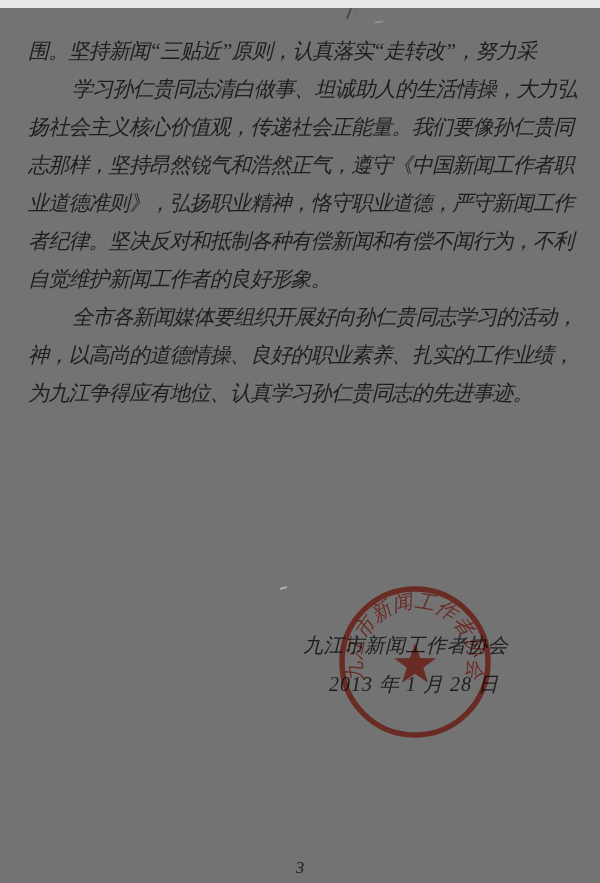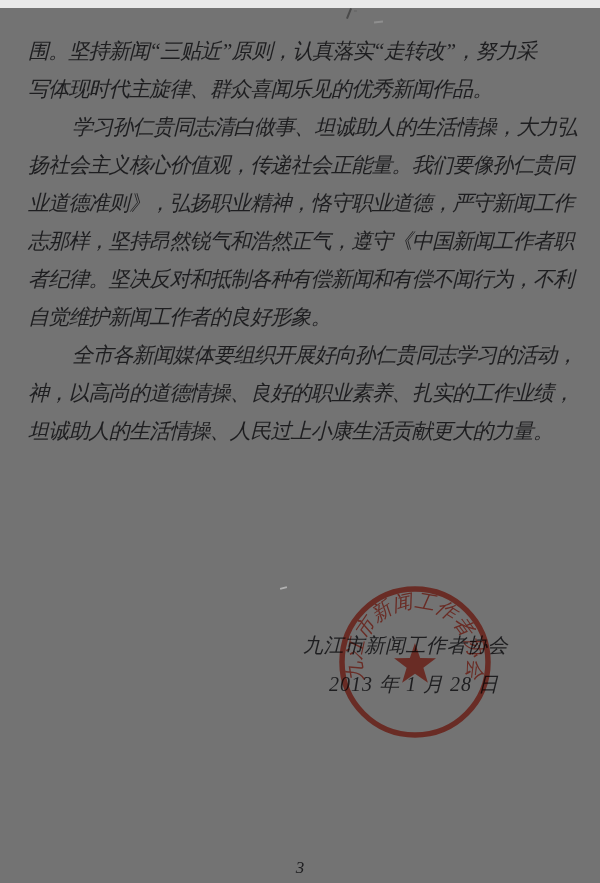--- a/index.html
+++ b/index.html
@@ -60,34 +60,33 @@
 <div class="page">
 
   <div class="artifact a1"></div>
   <div class="artifact a1b"></div>
   <div class="artifact a2"></div>
   <div class="artifact a3"></div>
 
   <div class="content">
     <div class="para">
       <div class="line">围。坚持新闻“三贴近”原则，认真落实“走转改”，努力采</div>
-      <div class="line">写体现时代主旋律、群众喜闻乐见的优秀新闻作品。</div>
     </div>
     <div class="para">
       <div class="line indent">学习孙仁贵同志清白做事、坦诚助人的生活情操，大力弘</div>
       <div class="line">扬社会主义核心价值观，传递社会正能量。我们要像孙仁贵同</div>
+      <div class="line">志那样，坚持昂然锐气和浩然正气，遵守《中国新闻工作者职</div>
       <div class="line">业道德准则》，弘扬职业精神，恪守职业道德，严守新闻工作</div>
-      <div class="line">志那样，坚持昂然锐气和浩然正气，遵守《中国新闻工作者职</div>
       <div class="line">者纪律。坚决反对和抵制各种有偿新闻和有偿不闻行为，不利</div>
       <div class="line">自觉维护新闻工作者的良好形象。</div>
     </div>
     <div class="para">
       <div class="line indent">全市各新闻媒体要组织开展好向孙仁贵同志学习的活动，</div>
       <div class="line">神，以高尚的道德情操、良好的职业素养、扎实的工作业绩，</div>
-      <div class="line">坦诚助人的生活情操、人民过上小康生活贡献更大的力量。</div>
+      <div class="line">为九江争得应有地位、认真学习孙仁贵同志的先进事迹。</div>
     </div>
   </div>
 
   <div class="signature">九江市新闻工作者协会</div>
   <div class="doc-date">2013 年 1 月 28 日</div>
 
   <div class="seal">
     <svg viewBox="0 0 158 158" xmlns="http://www.w3.org/2000/svg">
       <circle cx="79" cy="79" r="73" fill="none" stroke="#e64a38" stroke-width="5.5" opacity="0.95"></circle>
       <path id="sealArc" d="M 28.3 97.5 A 54 54 0 1 1 129.7 97.5" fill="none"></path>

